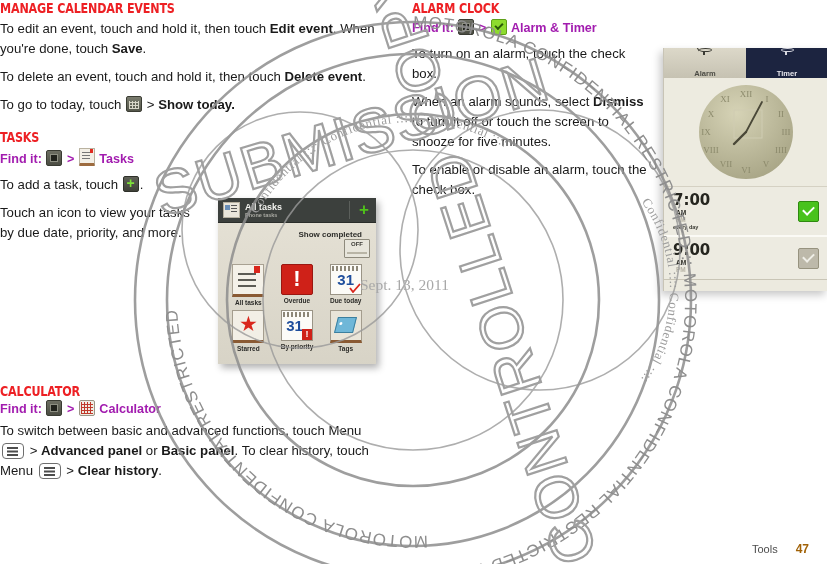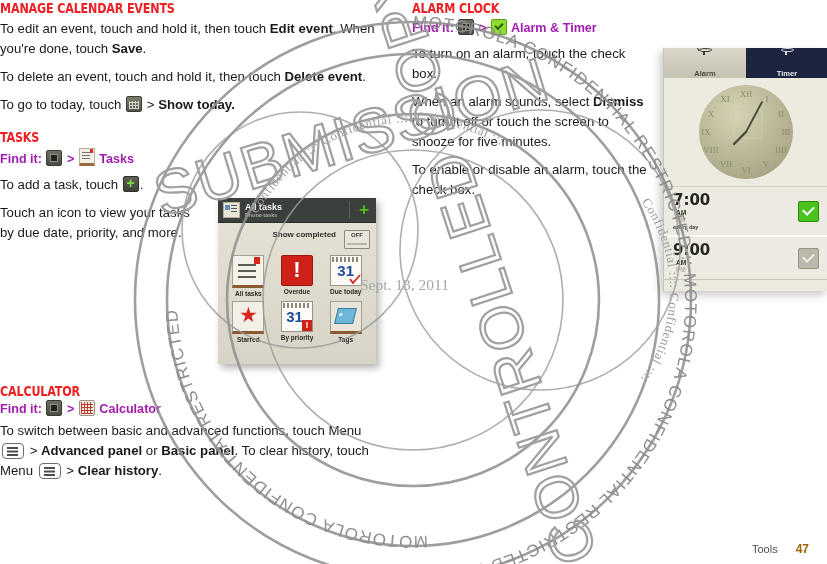--- a/index.html
+++ b/index.html
@@ -156,22 +156,23 @@
     font-weight:bold;line-height:16px;
   }
   .tk-divider{
     position:absolute;right:26px;top:3px;width:1px;height:18px;background:#5b5f5b;
   }
   .tk-body{
     background:linear-gradient(#e4e0d4,#d7d3c6);
     height:142px;position:relative;padding-top:4px;
   }
   .tk-showrow{
-    display:flex;align-items:flex-start;justify-content:flex-end;
+    display:flex;align-items:flex-end;justify-content:flex-end;
     padding:3px 6px 4px 0;
+    flex-direction:column;
   }
   .tk-showlabel{font-size:8px;color:#2f2f2c;font-weight:bold;margin-right:8px;}
   .tk-toggle{
     width:24px;height:17px;background:#e8e6dc;border:1px solid #8e8a7c;
     position:relative;border-radius:1px;
   }
   .tk-toggle span{
     position:absolute;left:0;right:0;top:1px;text-align:center;
     font-size:6px;font-weight:bold;color:#3a3a35;
   }

